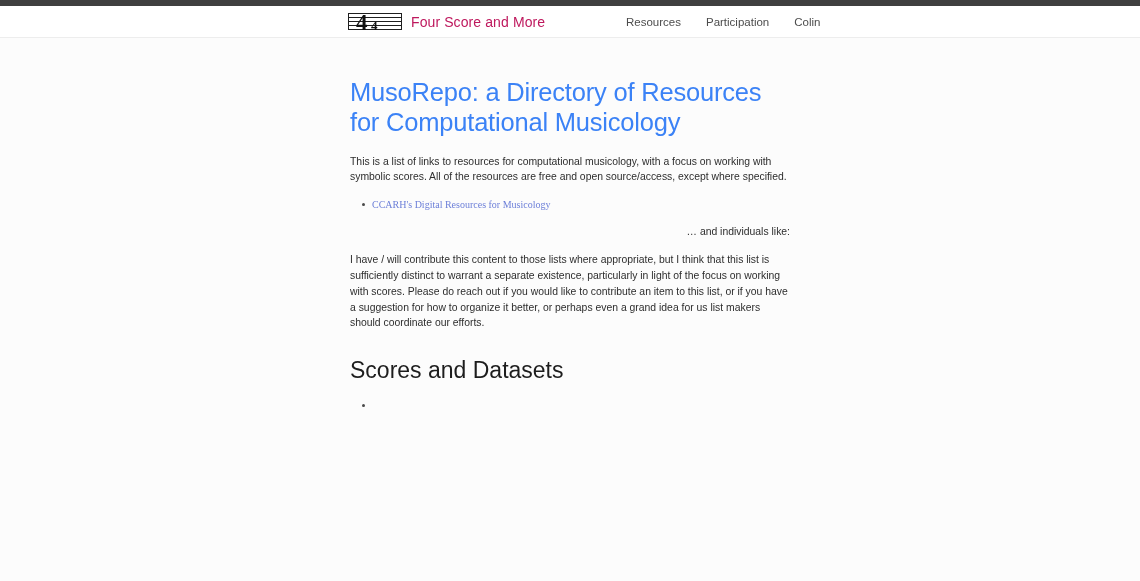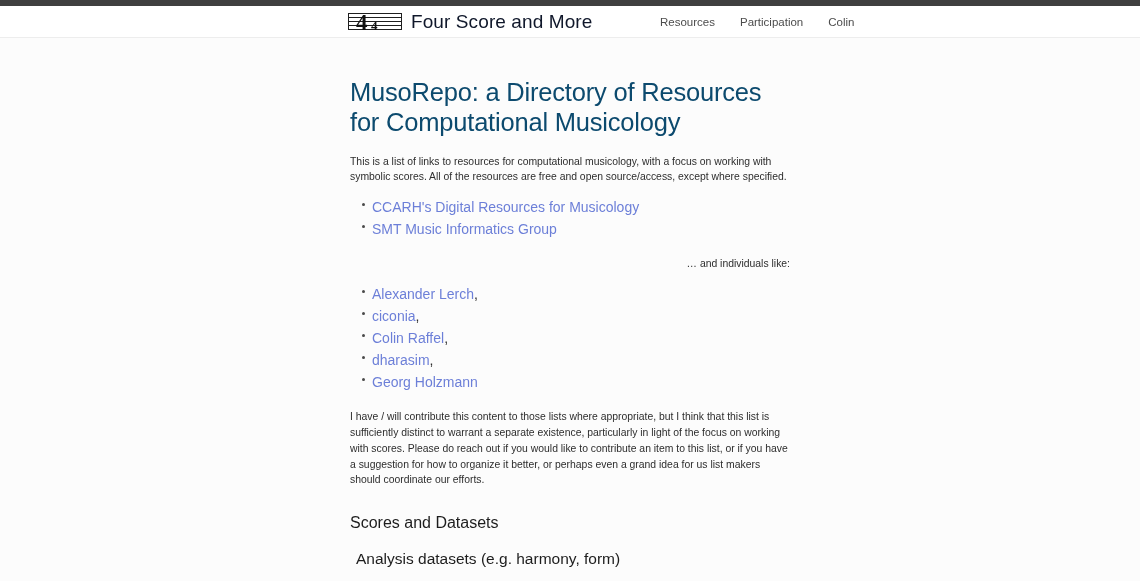--- a/index.html
+++ b/index.html
@@ -43,28 +43,28 @@
     align-items: center;
     gap: 8px;
     text-decoration: none;
   }
   .brand-logo {
     display: block;
     width: 56px;
     height: 26px;
   }
   .brand-title {
-    font-size: 19px;
-    color: #0f172a;
+    font-size: 14px;
+    color: #be185d;
     letter-spacing: 0.1px;
     white-space: nowrap;
   }
   .site-nav {
     position: absolute;
-    left: 660px;
+    left: 626px;
     top: 0;
     height: 32px;
     display: flex;
     align-items: center;
     gap: 25px;
   }
   .nav-link {
     font-size: 11.5px;
     color: #4c4c4c;
     text-decoration: none;
@@ -81,56 +81,57 @@
     width: 440px;
     margin: 0 auto;
     padding-top: 16px;
     color: #262626;
   }
 
   h1.page-title {
     font-size: 25.5px;
     line-height: 1.17;
     font-weight: normal;
-    color: #0c4a6e;
+    color: #3b82f6;
     margin: 24px 0 16px 0;
     letter-spacing: -0.2px;
   }
   h2.section-title {
-    font-size: 16px;
+    font-size: 23px;
     font-weight: normal;
     color: #1d1d1d;
     margin: 26px 0 14px 0;
   }
   h3.subsection-title {
     font-size: 15.5px;
     font-weight: normal;
     color: #1d1d1d;
     margin: 18px 0 10px 6px;
   }
 
   p.para {
     font-size: 10.4px;
     line-height: 1.52;
     color: #2d2d2d;
-    margin: 16px 0 12px 0;
+    margin: 8px 0 12px 0;
   }
 
   ul.link-list {
     list-style: none;
     margin: 0 0 12px 0;
     padding: 0 0 0 22px;
   }
   ul.link-list > li {
     position: relative;
-    font-size: 14px;
+    font-size: 10px;
     line-height: 1.5;
     color: #2d2d2d;
     margin: 0 0 1px 0;
     padding-left: 0;
+    font-family: Liberation Serif, serif;
   }
   ul.link-list > li::before {
     content: "";
     position: absolute;
     left: -10px;
     top: 6px;
     width: 3px;
     height: 3px;
     background: #4a4a4a;
     border-radius: 50%;
@@ -182,38 +183,29 @@
 <main class="page">
   <div class="content">
 
     <h1 class="page-title">MusoRepo: a Directory of Resources for Computational Musicology</h1>
 
     <p class="para">This is a list of links to resources for computational musicology, with a focus on working with symbolic scores. All of the resources are free and open source/access, except where specified.</p>
 
 
     <ul class="link-list">
       <li><a class="inline-link" href="#">CCARH's Digital Resources for Musicology</a><span></span></li>
-      <li><a class="inline-link" href="#">SMT Music Informatics Group</a><span></span></li>
     </ul>
 
     <p class="para ellipsis-note">… and individuals like:</p>
 
-    <ul class="link-list tight">
-      <li><a class="inline-link" href="#">Alexander Lerch</a><span class="inline-link">,</span></li>
-      <li><a class="inline-link" href="#">ciconia</a><span class="inline-link">,</span></li>
-      <li><a class="inline-link" href="#">Colin Raffel</a><span class="inline-link">,</span></li>
-      <li><a class="inline-link" href="#">dharasim</a><span class="inline-link">,</span></li>
-      <li><a class="inline-link" href="#">Georg Holzmann</a><span class="inline-link"></span></li>
-    </ul>
 
     <p class="para">I have / will contribute this content to those lists where appropriate, but I think that this list is sufficiently distinct to warrant a separate existence, particularly in light of the focus on working with scores. Please do reach out if you would like to contribute an item to this list, or if you have a suggestion for how to organize it better, or perhaps even a grand idea for us list makers should coordinate our efforts.</p>
 
     <h2 class="section-title">Scores and Datasets</h2>
 
-    <h3 class="subsection-title">Analysis datasets (e.g. harmony, form)</h3>
 
     <ul class="link-list">
       <li></li>
 
     </ul>
 
   </div>
 </main>
 
 </body></html>

